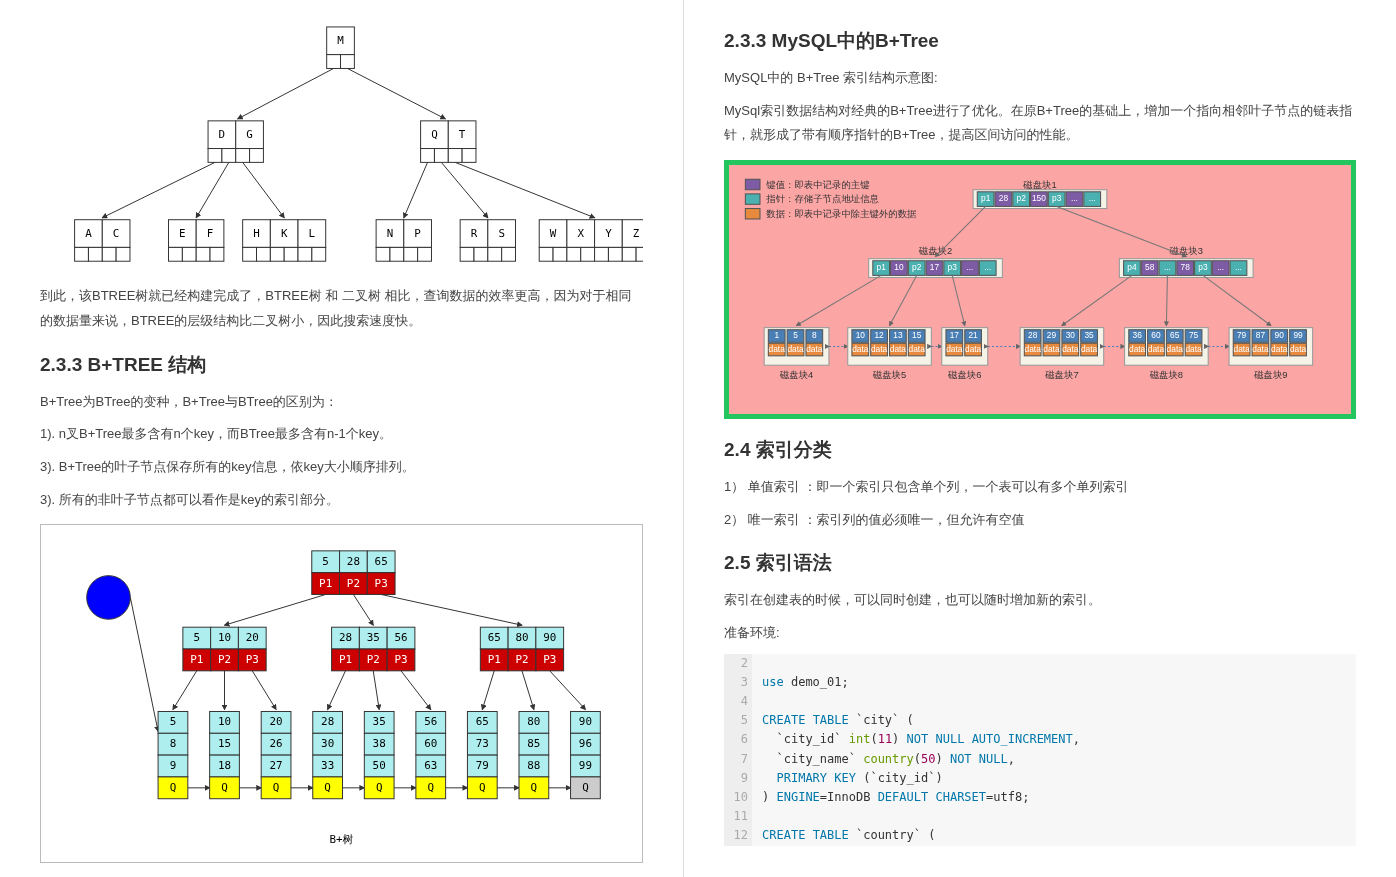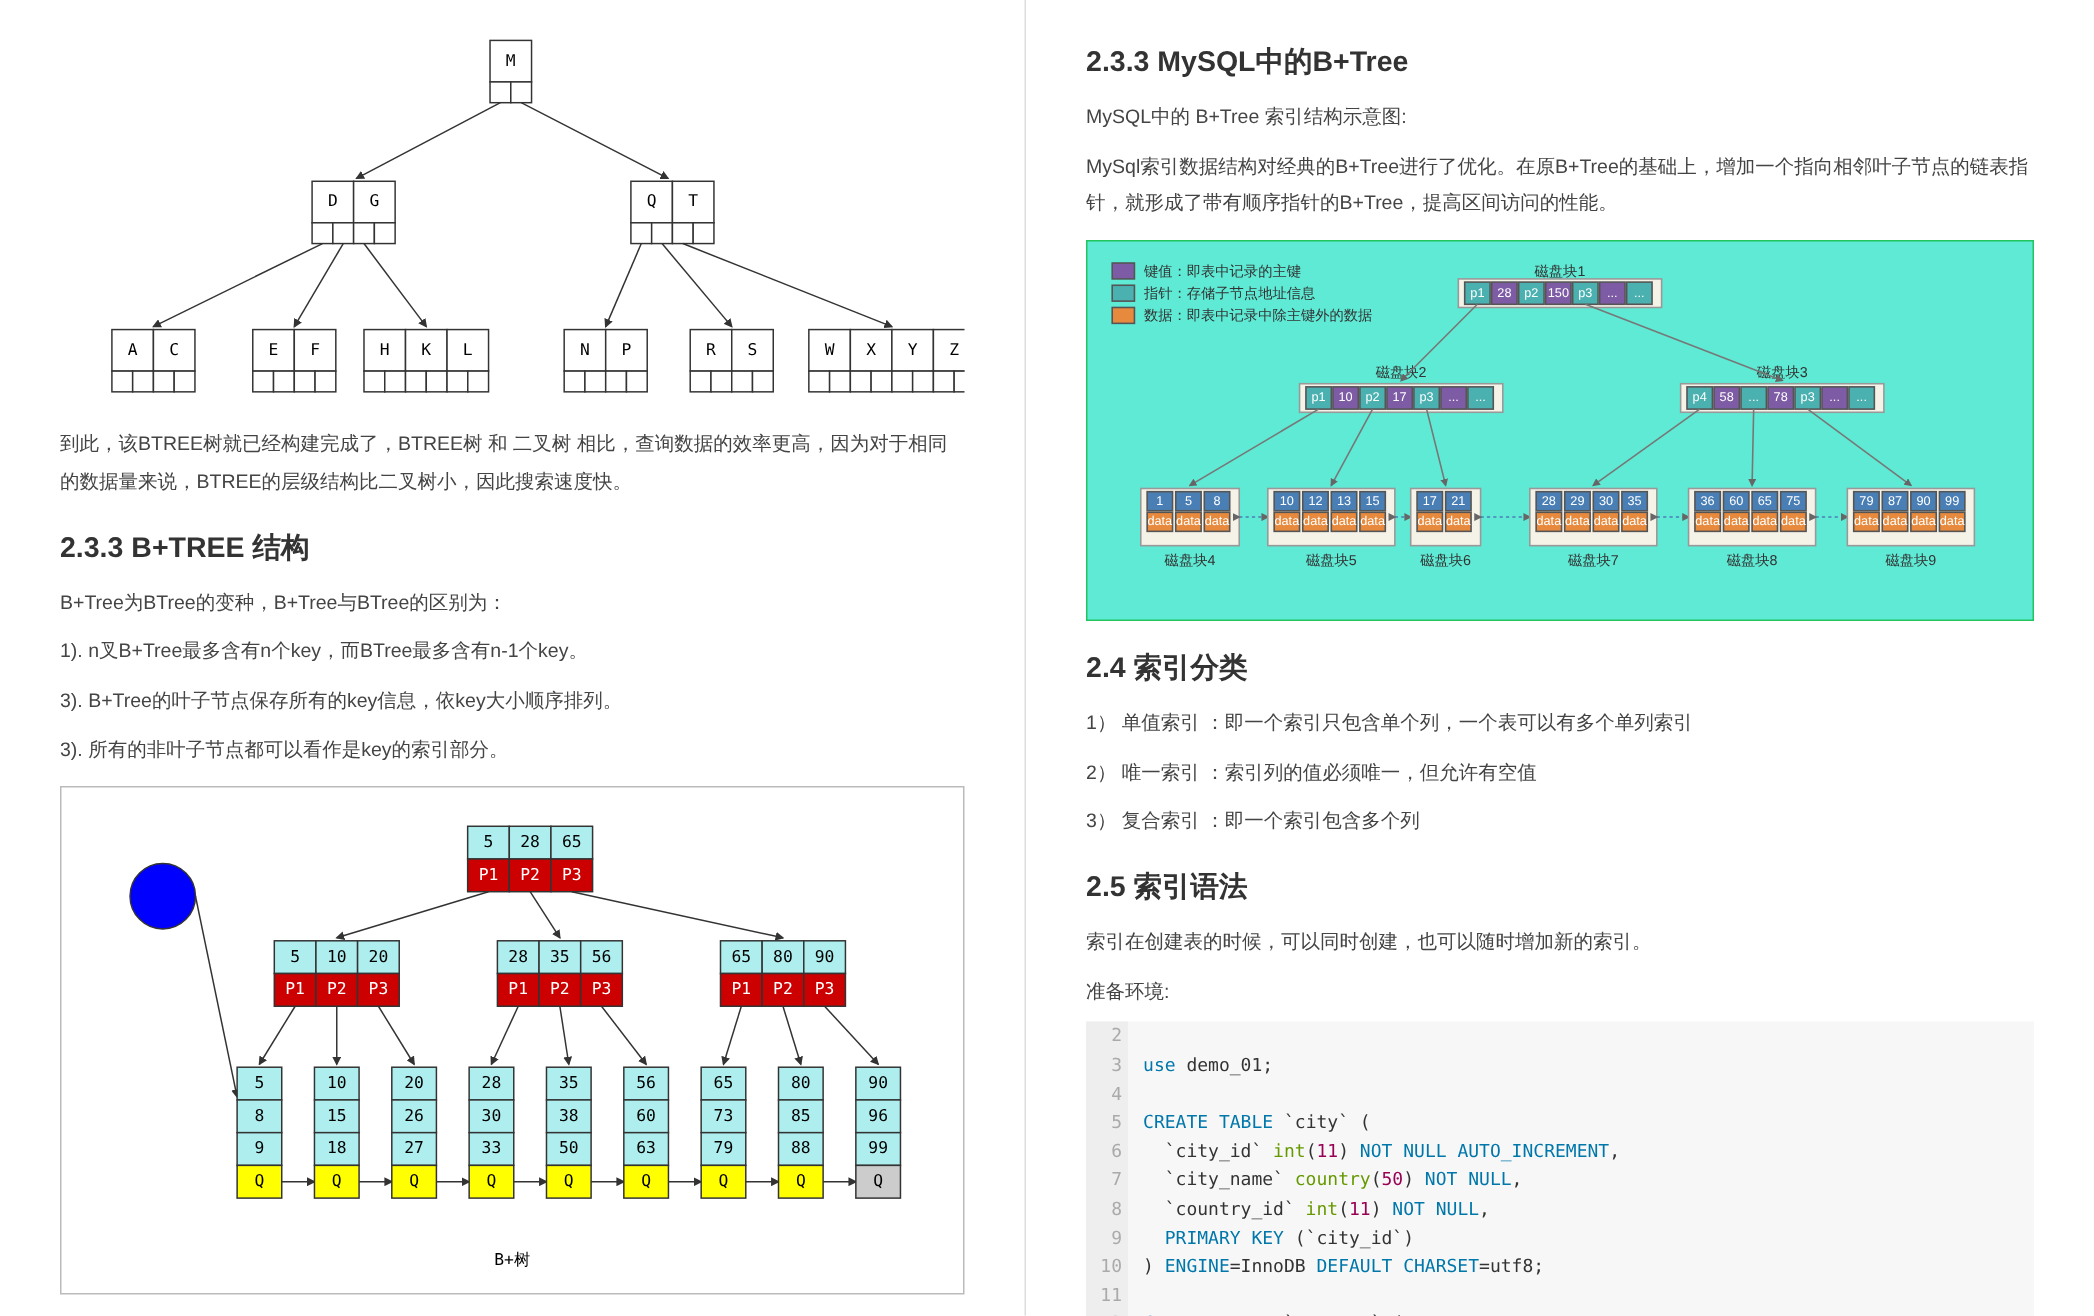--- a/index.html
+++ b/index.html
@@ -6,21 +6,21 @@
 body{font-family:"Microsoft YaHei","PingFang SC",Arial,sans-serif;font-size:13px;color:#333;background:#fff;display:flex;height:877px;overflow:hidden}
 .col{padding:10px 40px 10px 40px;height:100%;overflow-y:auto}
 .col-left{width:49%;border-right:1px solid #ddd}
 .col-right{width:51%}
 h3{font-size:19px;font-weight:bold;margin:18px 0 12px 0}
 p{line-height:1.9;margin:8px 0;color:#444}
 .figure{margin:12px 0;text-align:center}
 .btree-svg{width:100%;max-width:610px;border:none}
 .bplus-wrap{border:1px solid #bbb;padding:8px}
 .bplus-svg{width:100%}
-.mysql-wrap{border:1px solid #22c55e;padding:8px;background:#5eead4}
+.mysql-wrap{border:5px solid #22c55e;padding:8px;background:#fca5a5}
 .mysql-svg{width:100%}
 .node-box{fill:#fff;stroke:#333;stroke-width:1}
 .cyan-cell{fill:#aeeeee;stroke:#333;stroke-width:1}
 .red-cell{fill:#c00;stroke:#333;stroke-width:1}
 .yellow-cell{fill:#ff0;stroke:#333;stroke-width:1}
 .gray-cell{fill:#ccc;stroke:#333;stroke-width:1}
 .blue-circle{fill:#00f;stroke:#333;stroke-width:1}
 .tree-text{font-size:11px;font-family:monospace;text-anchor:middle;dominant-baseline:middle}
 .white-text{fill:#fff}
 .arrow-line{stroke:#333;stroke-width:1;fill:none}
@@ -496,32 +496,30 @@
           <text x="537" y="169" class="mysql-small">data</text>
           <text x="511" y="196" class="mysql-label" text-anchor="middle">磁盘块9</text>
           <line x1="446" y1="98" x2="511" y2="146" stroke="#777" marker-end="url(#ar3)"></line>
         </g>
     </svg>
   </div>
 
   <h3>2.4 索引分类</h3>
   <p>1） 单值索引 ：即一个索引只包含单个列，一个表可以有多个单列索引</p>
   <p>2） 唯一索引 ：索引列的值必须唯一，但允许有空值</p>
-  <p>3） 复合索引 ：即一个索引包含多个列</p>
 
   <h3>2.5 索引语法</h3>
   <p>索引在创建表的时候，可以同时创建，也可以随时增加新的索引。</p>
   <p>准备环境:</p>
 
   <div class="code-block" id="codeblk">
       <div class="code-line" data-ln="2">&nbsp;</div>
       <div class="code-line" data-ln="3"><span class="kw">use</span> demo_01;</div>
       <div class="code-line" data-ln="4">&nbsp;</div>
       <div class="code-line" data-ln="5"><span class="kw">CREATE</span> <span class="kw">TABLE</span> `city` (</div>
       <div class="code-line" data-ln="6">  `city_id` <span class="ty">int</span>(<span class="num">11</span>) <span class="kw">NOT</span> <span class="kw">NULL</span> <span class="kw">AUTO_INCREMENT</span>,</div>
       <div class="code-line" data-ln="7">  `city_name` <span class="ty">country</span>(<span class="num">50</span>) <span class="kw">NOT</span> <span class="kw">NULL</span>,</div>
-      <div class="code-line" data-ln="8">  `country_id` <span class="ty">int</span>(<span class="num">11</span>) <span class="kw">NOT</span> <span class="kw">NULL</span>,</div>
       <div class="code-line" data-ln="9">  <span class="kw">PRIMARY</span> <span class="kw">KEY</span> (`city_id`)</div>
       <div class="code-line" data-ln="10">) <span class="kw">ENGINE</span>=InnoDB <span class="kw">DEFAULT</span> <span class="kw">CHARSET</span>=utf8;</div>
       <div class="code-line" data-ln="11">&nbsp;</div>
       <div class="code-line" data-ln="12"><span class="kw">CREATE</span> <span class="kw">TABLE</span> `country` (</div>
     </div>
 </div>
 
 </body></html>

